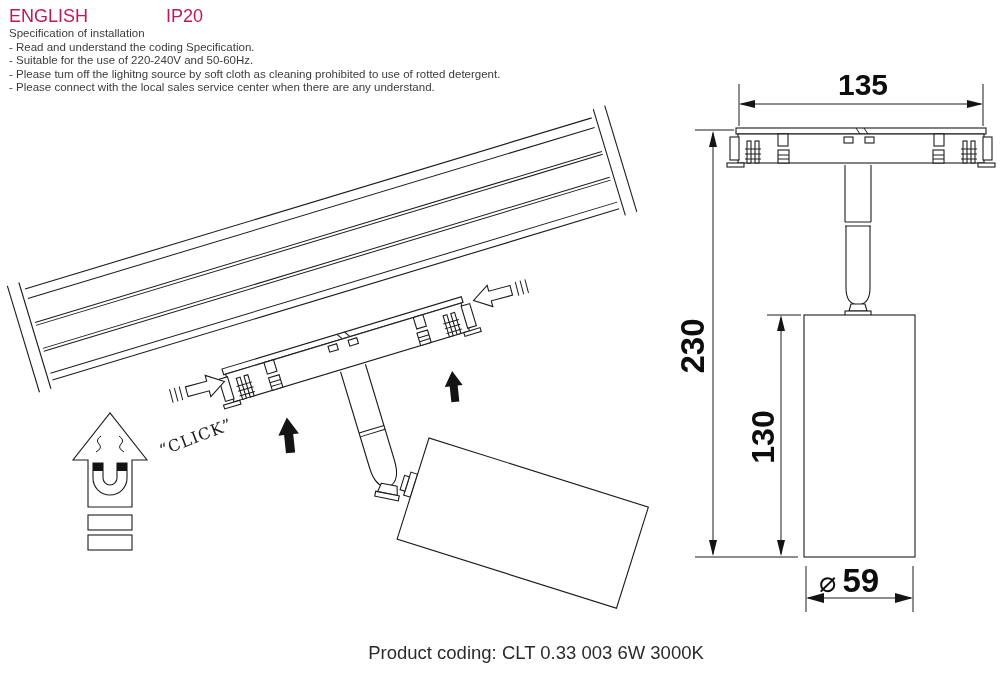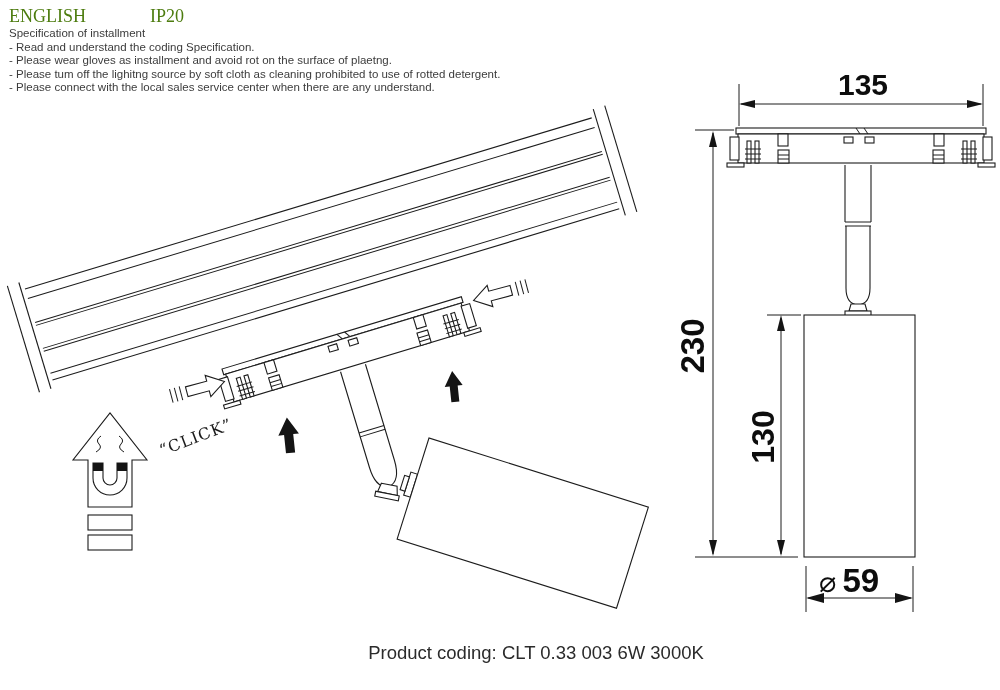--- a/index.html
+++ b/index.html
@@ -1,43 +1,43 @@
 <!DOCTYPE html>
 <html><head>
 <meta charset="utf-8">
 <style>
   html,body{margin:0;padding:0;background:#fff;}
   .page{position:relative;width:1000px;height:690px;background:#ffffff;overflow:hidden;
         font-family:"Liberation Sans",sans-serif;color:#2e2e2e;}
-  .hdr{position:absolute;top:6px;font-size:18px;color:#4d7c0f;font-family:Liberation Serif, serif;}
+  .hdr{position:absolute;top:6px;font-size:18px;color:#be185d;}
   .hdr.lang{left:9px;}
-  .hdr.ip{left:150px;}
+  .hdr.ip{left:166px;}
   .spec{position:absolute;left:9px;top:27px;font-size:11.5px;line-height:13.5px;color:#3c3c3c;white-space:nowrap;}
   .footer{position:absolute;left:0;top:642px;width:100%;text-align:center;font-size:18.5px;color:#2b2b2b;margin-left:36px;}
   svg.draw{position:absolute;left:0;top:0;}
   .ln{fill:none;stroke:#1c1c1c;stroke-width:1.1;}
   .th{fill:none;stroke:#1c1c1c;stroke-width:1;}
   .wh{fill:#ffffff;stroke:#1c1c1c;stroke-width:1.1;}
   .blk{fill:#141414;stroke:none;}
   .dimtxt{font-family:"Liberation Sans",sans-serif;font-weight:bold;fill:#0d0d0d;}
   .clicktxt{font-family:"DejaVu Serif",serif;fill:#1a1a1a;letter-spacing:1px;}
   .diasym{font-family:"DejaVu Sans",sans-serif;font-weight:normal;}
 </style>
 </head>
 <body>
 
 <div class="page">
 
   <div class="hdr lang">ENGLISH</div>
   <div class="hdr ip">IP20</div>
 
   <div class="spec">
-    <div>Specification of installment</div>
+    <div>Specification of installation</div>
     <div>- Read and understand the coding Specification.</div>
-    <div>- Please wear gloves as installment and avoid rot on the surface of plaetng.</div>
+    <div>- Suitable for the use of 220-240V and 50-60Hz.</div>
     <div>- Please tum off the lighitng source by soft cloth as cleaning prohibited to use of rotted detergent.</div>
     <div>- Please connect with the local sales service center when there are any understand.</div>
   </div>
 
   <svg class="draw" width="1000" height="690" viewBox="0 0 1000 690">
 
     <defs>
 
       <g id="adapter">
         <rect class="wh" x="0" y="0" width="250" height="6"></rect>

